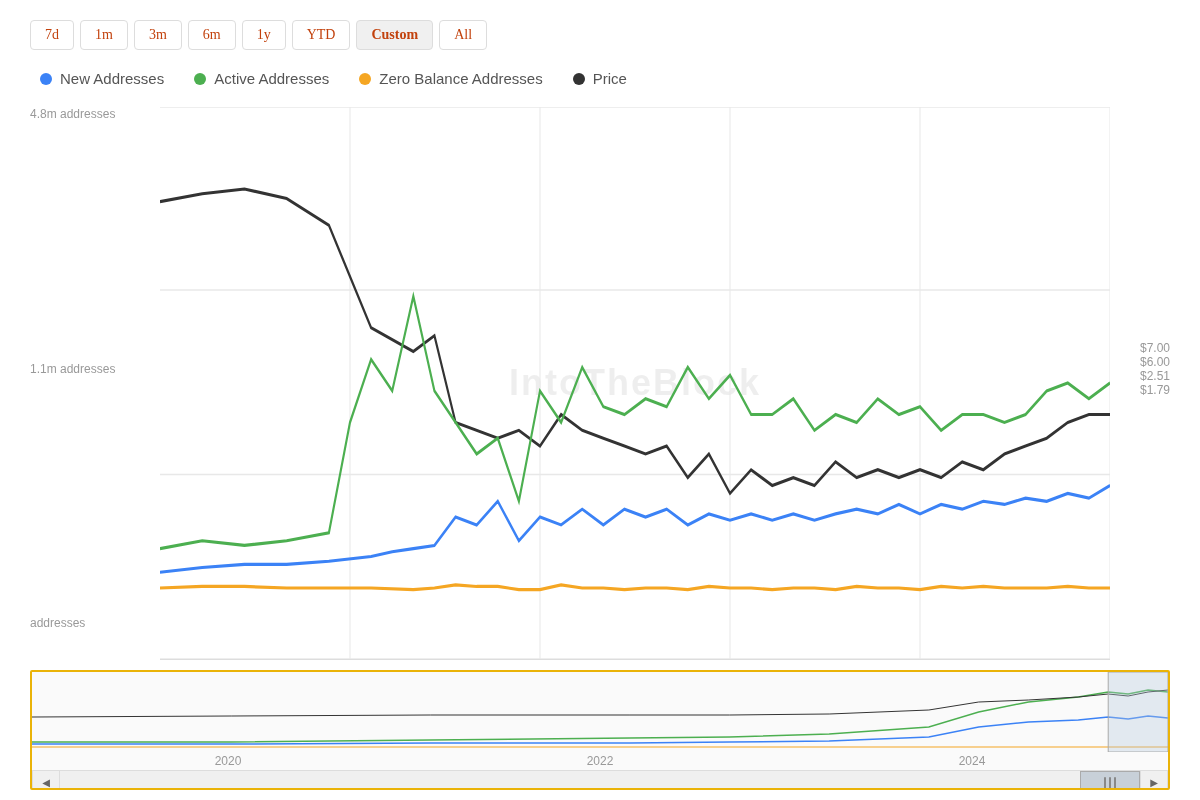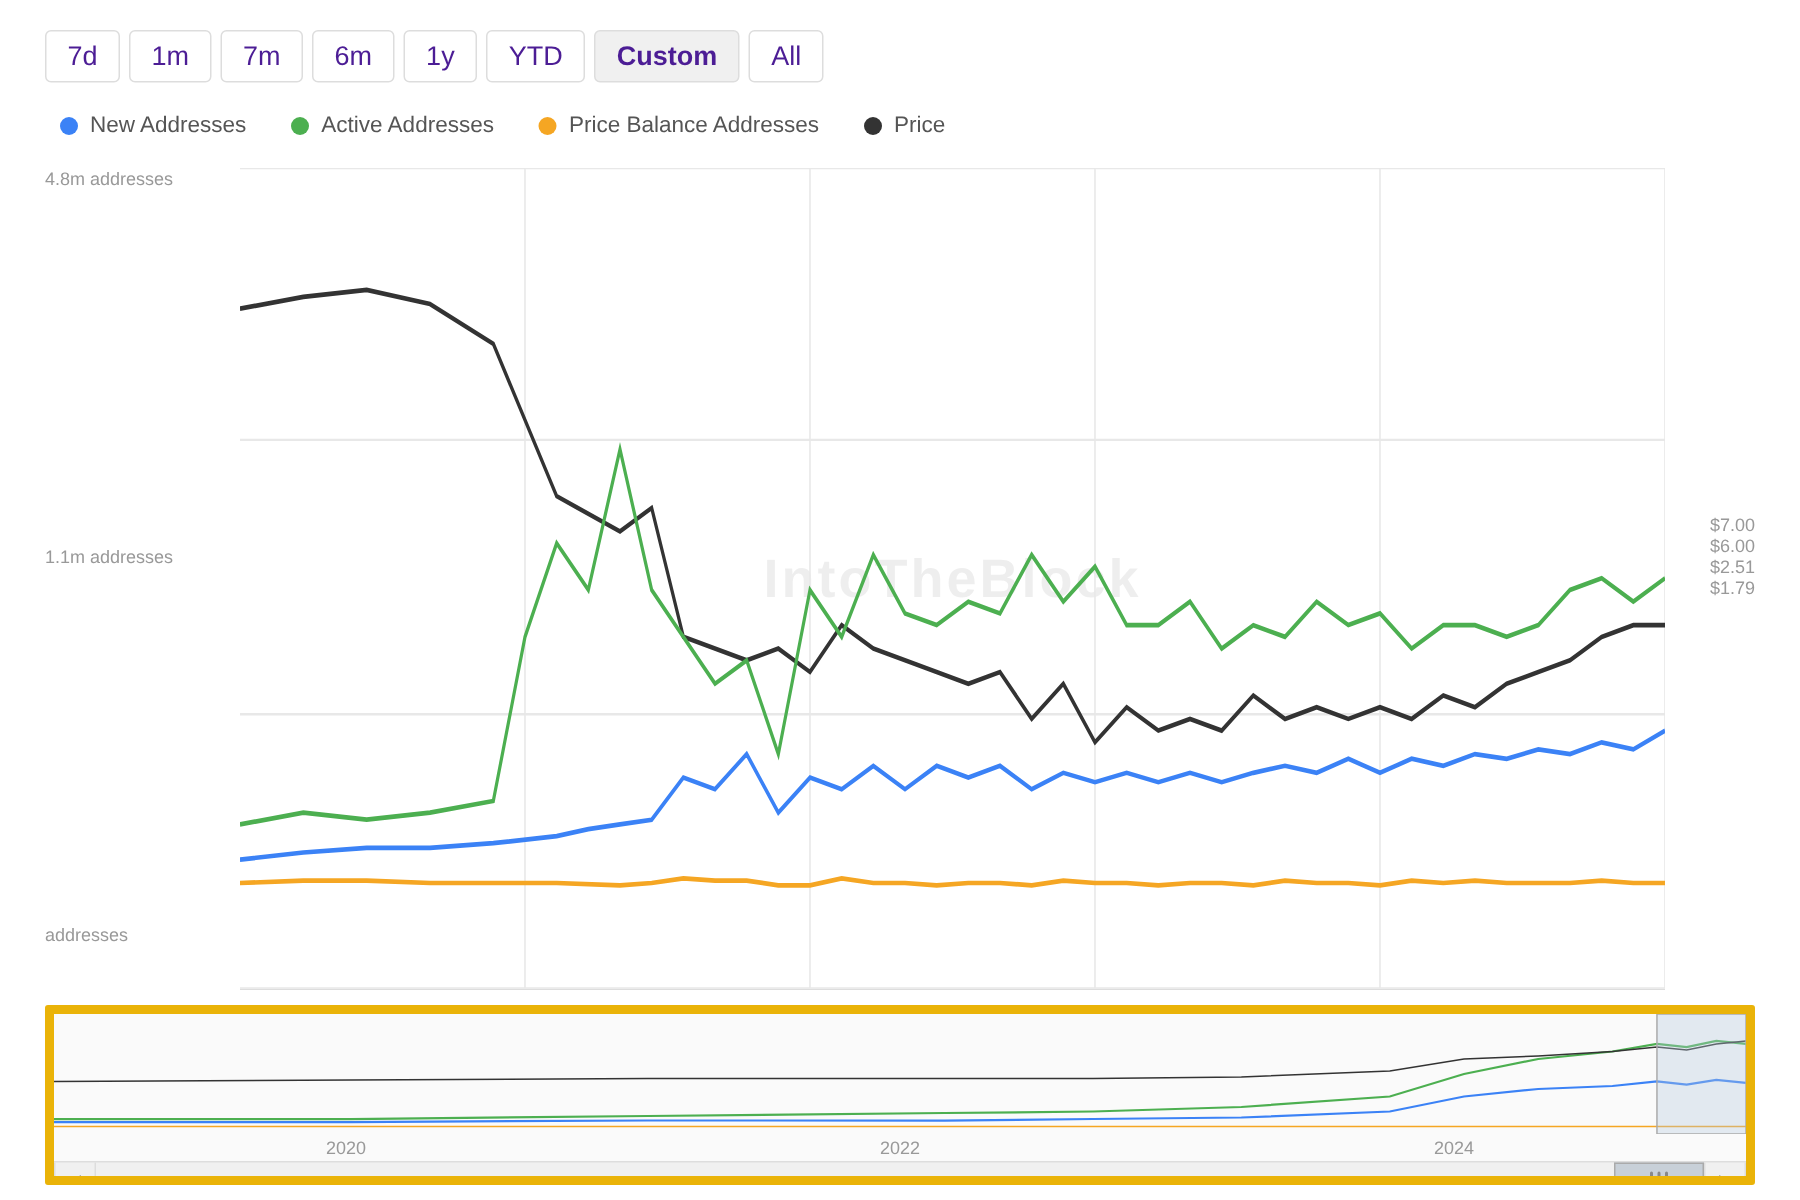--- a/index.html
+++ b/index.html
@@ -26,24 +26,24 @@
       gap: 6px;
       margin-bottom: 20px;
       align-items: center;
     }
 
     .time-btn {
       padding: 6px 14px;
       border: 1px solid #ddd;
       border-radius: 4px;
       background: #fff;
-      color: #4c1d95;
-      font-size: 18px;
+      color: #c2410c;
+      font-size: 14px;
       cursor: pointer;
-      font-family: Liberation Sans, sans-serif;
+      font-family: Liberation Serif, serif;
     }
 
     .time-btn.active {
       background: #f0f0f0;
       font-weight: 600;
     }
 
     
     .legend {
       display: flex;
@@ -142,21 +142,21 @@
       padding: 6px 0;
       margin-left: 130px;
       margin-right: 60px;
       font-size: 12px;
       color: #999;
     }
 
     
     .mini-chart-container {
       height: 120px;
-      border: 6px solid #eab308;
+      border: 2px solid #eab308;
       border-radius: 2px;
       position: relative;
       margin-top: 10px;
       overflow: hidden;
       background: #fafafa;
     }
 
     .mini-chart-svg {
       width: 100%;
       height: 80px;
@@ -243,40 +243,40 @@
     .dark-line { stroke: #333; }
   </style>
 </head>
 <body>
 
 <div class="container">
 
   <div class="time-range">
     <button class="time-btn">7d</button>
     <button class="time-btn">1m</button>
-    <button class="time-btn">7m</button>
+    <button class="time-btn">3m</button>
     <button class="time-btn">6m</button>
     <button class="time-btn">1y</button>
     <button class="time-btn">YTD</button>
     <button class="time-btn active">Custom</button>
     <button class="time-btn">All</button>
   </div>
 
   <div class="legend">
     <div class="legend-item">
       <div class="legend-dot" style="background:#3b82f6;"></div>
       <span>New Addresses</span>
     </div>
     <div class="legend-item">
       <div class="legend-dot" style="background:#4caf50;"></div>
       <span>Active Addresses</span>
     </div>
     <div class="legend-item">
       <div class="legend-dot" style="background:#f5a623;"></div>
-      <span>Price Balance Addresses</span>
+      <span>Zero Balance Addresses</span>
     </div>
     <div class="legend-item">
       <div class="legend-dot" style="background:#333;"></div>
       <span>Price</span>
     </div>
   </div>
 
   <div class="chart-area">
     <div class="main-chart">
 

